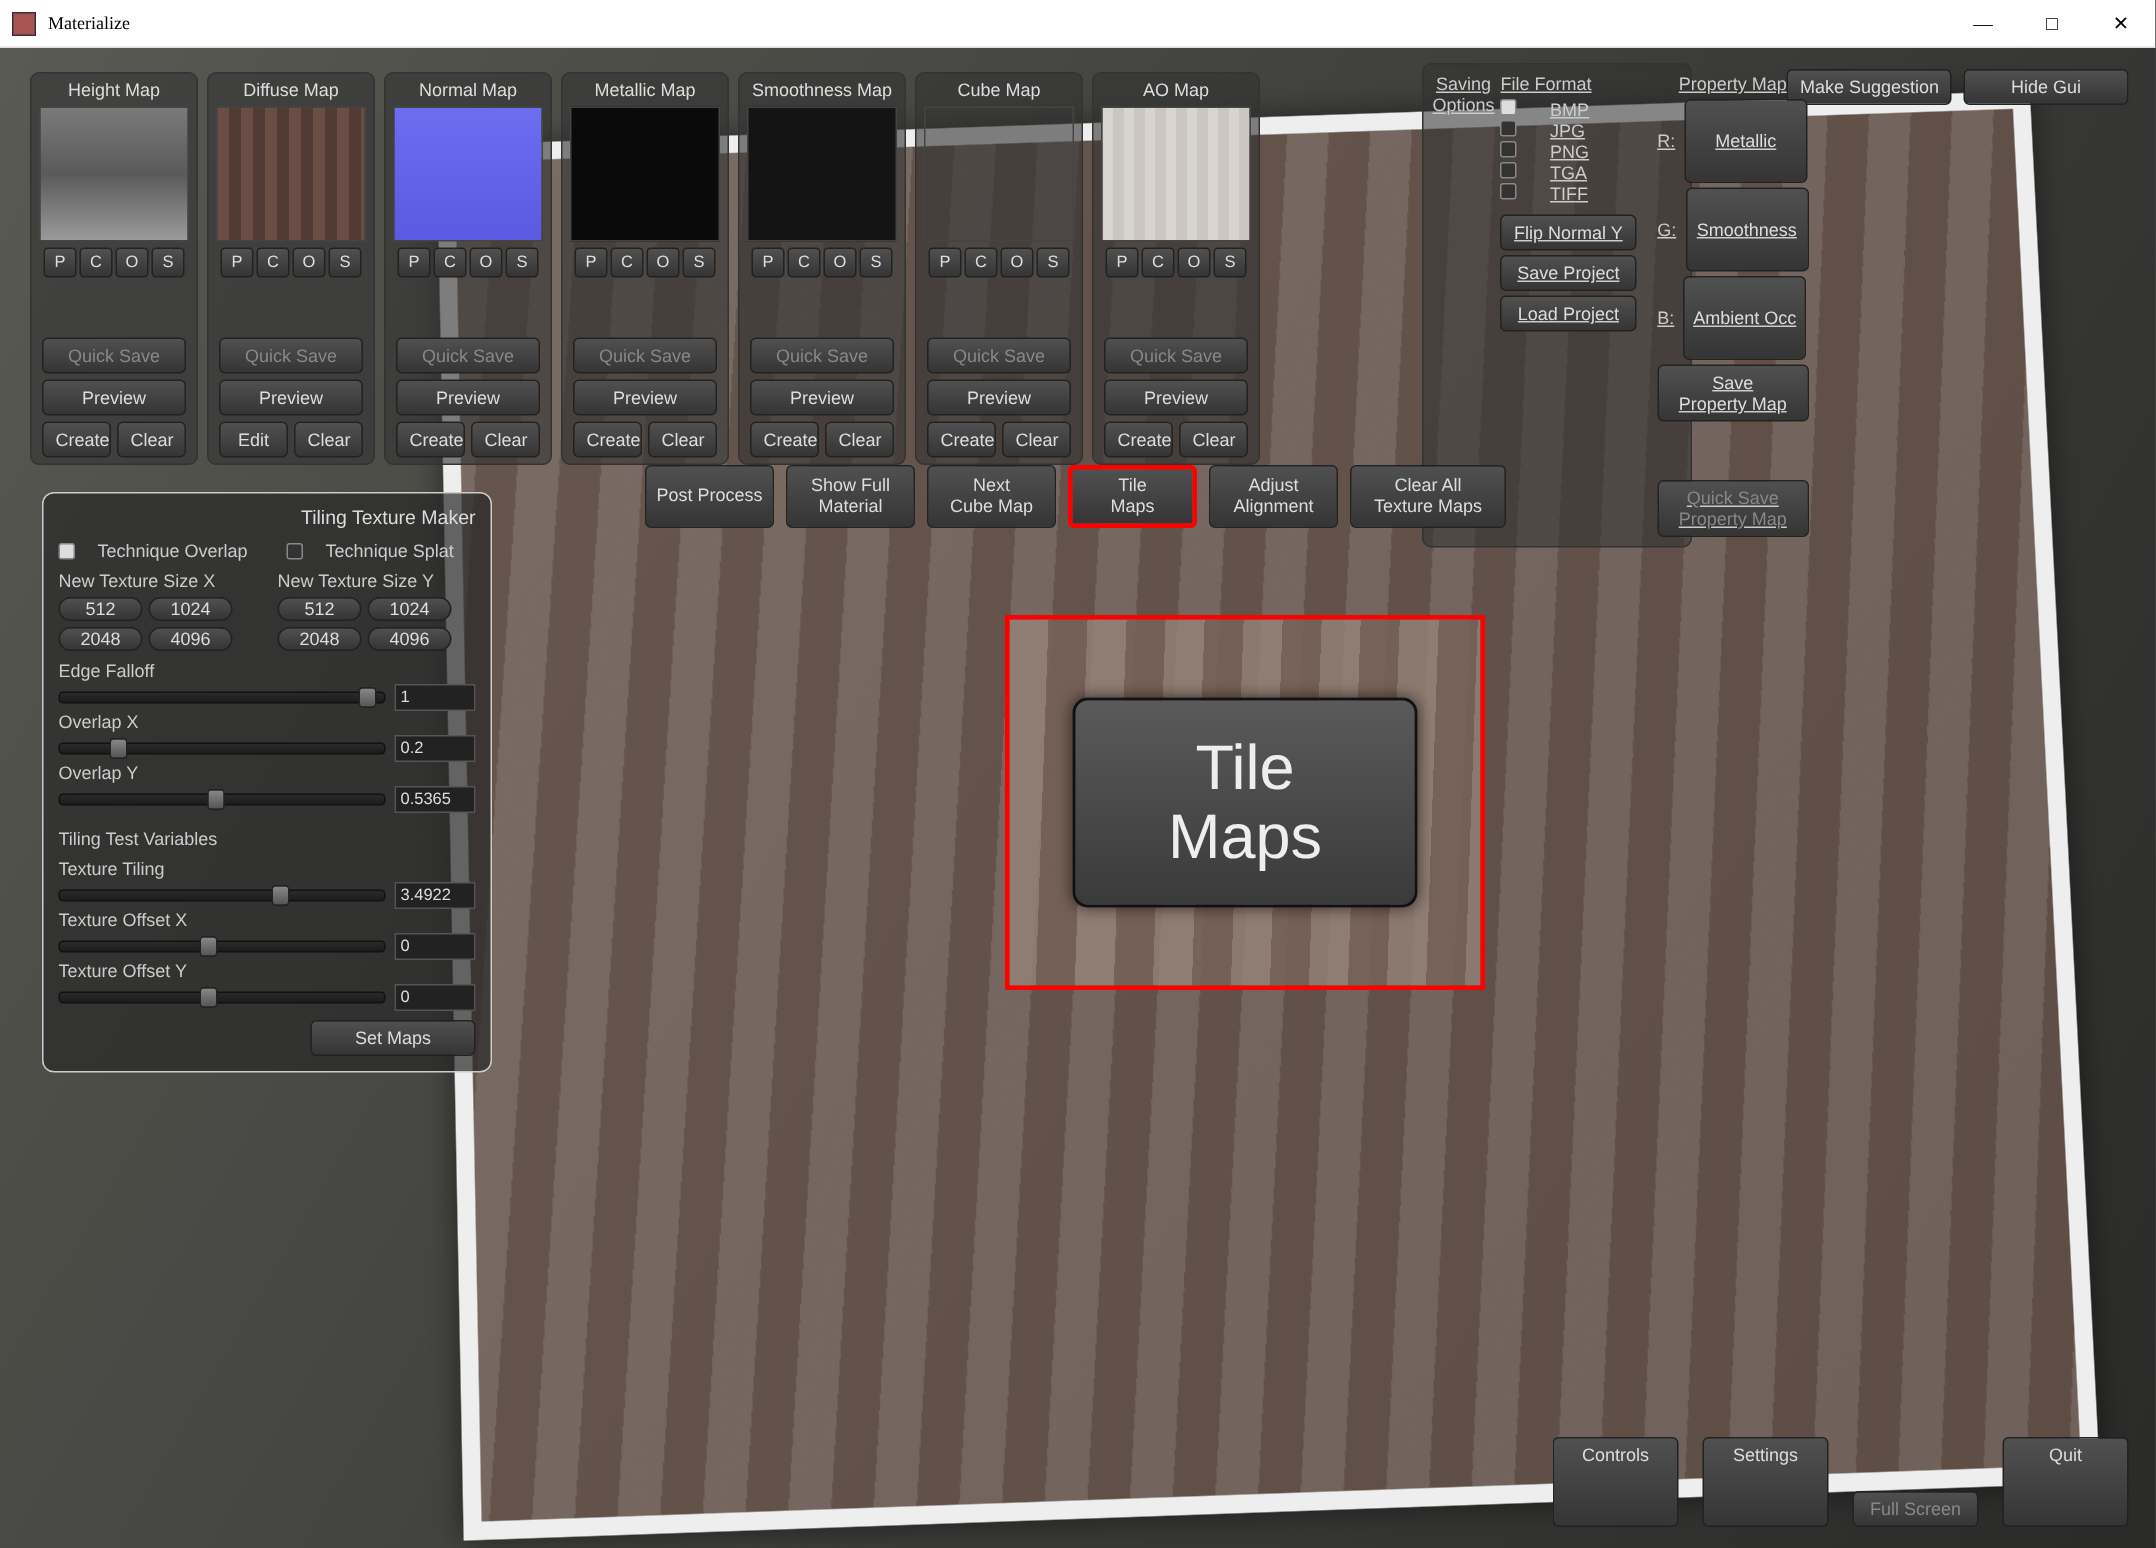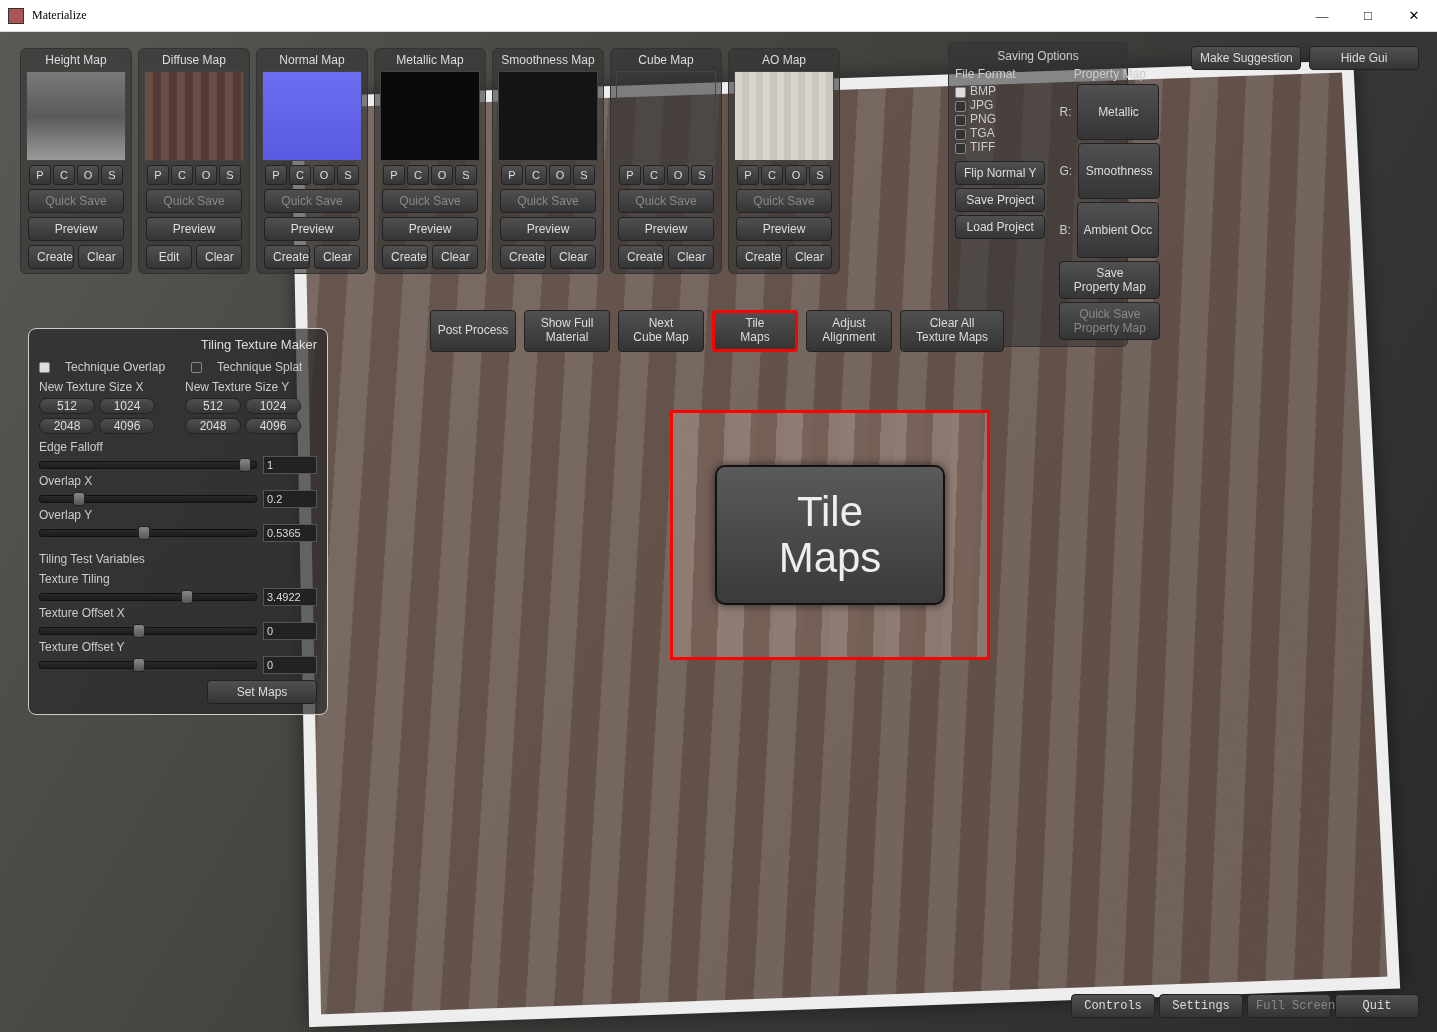--- a/index.html
+++ b/index.html
@@ -56,21 +56,21 @@
     background: linear-gradient(#505050,#353535);
     border: 1px solid #222;
     border-radius: 4px;
     color: #ddd;
     padding: 4px 8px;
     font-size: 12px;
     cursor: pointer;
     text-align:center;
     white-space: nowrap;
   }
-  .btn.dim { color:#888; }
+  .btn.dim { color:#888;margin-top:36px; }
   .mini-btn {
     background: linear-gradient(#505050,#353535);
     border: 1px solid #222;
     border-radius: 3px;
     color: #ddd;
     width: 22px; height:20px;
     font-size: 11px;
     display:inline-flex; align-items:center; justify-content:center;
     cursor:pointer;
   }
@@ -101,21 +101,21 @@
 
   
   .save-panel {
     position:absolute;
     top: 10px; left: 948px;
     width: 180px;
     background: rgba(50,50,50,0.55);
     border:1px solid #333;
     border-radius:6px;
     padding:6px;
-    display:flex; flex-direction:column; gap:4px;
+    display:flex; flex-direction:row; gap:4px;text-decoration:underline;
   }
 
   
   .top-right { position:absolute; top:14px; right:18px; display:flex; gap:8px;}
   .top-right .btn { width:110px; }
 
   
   .action-bar {
     position:absolute;
     top: 278px;
@@ -172,28 +172,28 @@
   .callout .big-btn {
     width:230px; height:140px;
     background:linear-gradient(#5a5a5a,#3a3a3a);
     border:2px solid #111; border-radius:10px;
     display:flex; flex-direction:column; align-items:center; justify-content:center;
     color:#eee; font-size:42px; line-height:1.1;
     box-shadow:0 0 10px rgba(0,0,0,0.6);
   }
 
   
-  .bottom-bar { position:absolute; bottom:14px; right:18px; display:flex; gap:4px;font-family:Liberation Mono, monospace; }
+  .bottom-bar { position:absolute; bottom:14px; right:18px; display:flex; gap:16px; }
   .bottom-bar .btn { width:84px; }
 
   
   .save-cols { display:flex; gap:14px; }
   .save-left { display:flex; flex-direction:column; gap:3px; }
   .save-right{ display:flex; flex-direction:column; gap:3px; }
-  .chk-row { display:flex; align-items:flex-end; gap:4px; font-size:12px; color:#ccc;}
+  .chk-row { display:flex; align-items:flex-start; gap:22px; font-size:12px; color:#ccc;}
   .chk-box { width:11px; height:11px; border:1px solid #888; border-radius:2px; background:#333;}
   .chk-box.on { background:#ddd;}
   .prop-row { display:flex; align-items:center; gap:6px; font-size:12px;}
   .prop-row .btn{ width:82px; padding:20px 0;}
 
 </style>
 </head>
 <body>
 
 <div class="titlebar">

